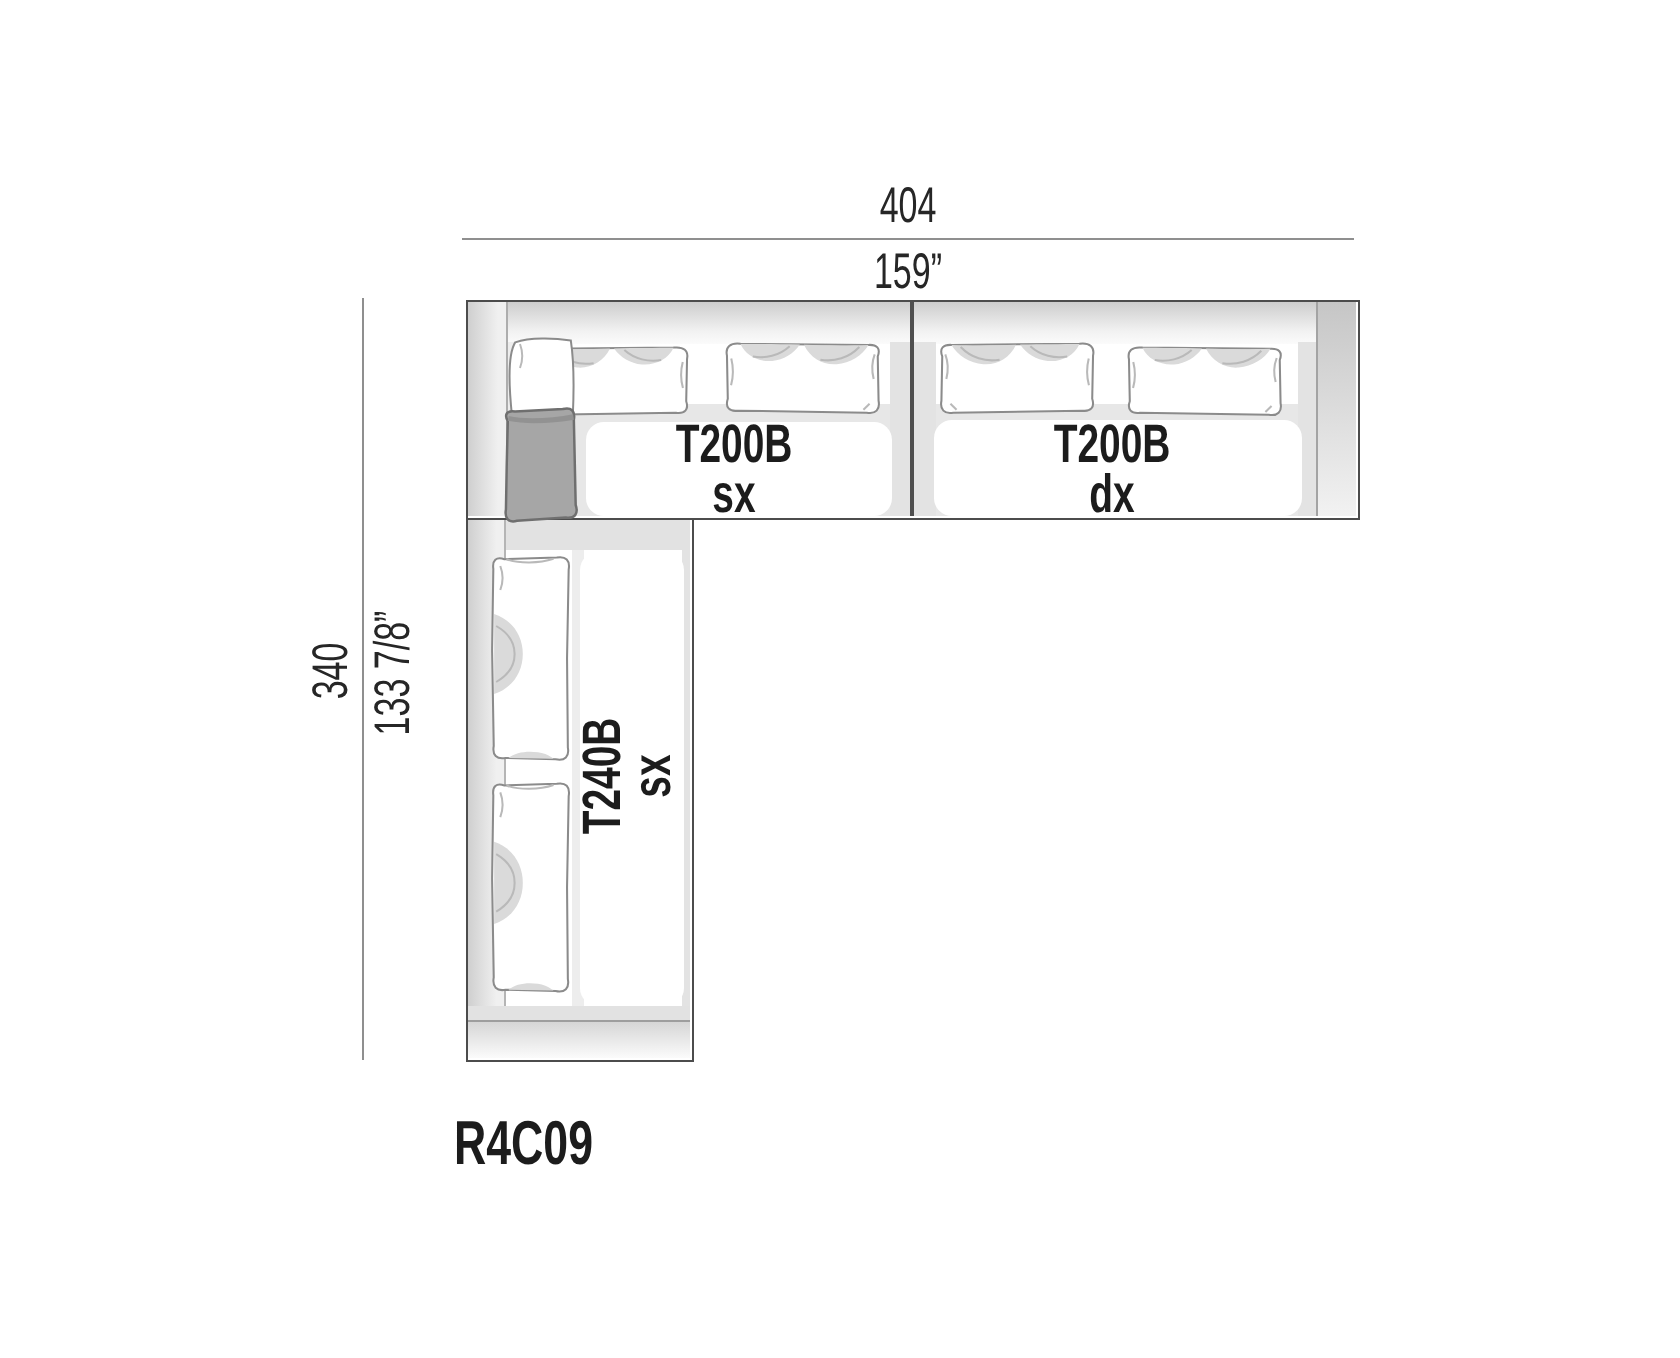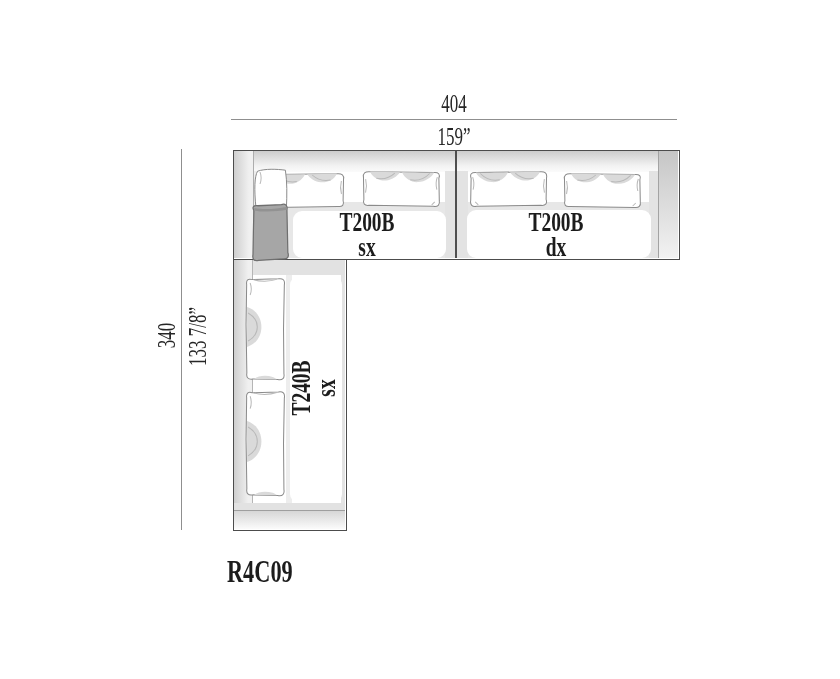--- a/index.html
+++ b/index.html
@@ -1,18 +1,18 @@
 <!DOCTYPE html>
 <html style="--outline: #4c4c4c; --dim-line: #8f8f8f; --shading: #dadada; --accent-pillow: #a6a6a6;"><head>
 <meta charset="utf-8">
 <style>
   html,body{margin:0;padding:0;background:#fff;}
   .stage{
     position:relative;width:768px;height:679px;background:#fff;overflow:hidden;
-    font-family:Liberation Serif, serif;
+    font-family:Liberation Sans, sans-serif;
   }
   .abs{position:absolute;box-sizing:border-box;}
 
   
   .dim-line{background:var(--dim-line,#8f8f8f);}
   .dim-line-top{left:231px;top:119px;width:446px;height:1px;}
   .dim-line-left{left:181px;top:149px;width:1px;height:381px;}
   .dim-text{
     color:#262626;font-size:25px;font-weight:400;text-align:center;
     white-space:nowrap;line-height:27px;

